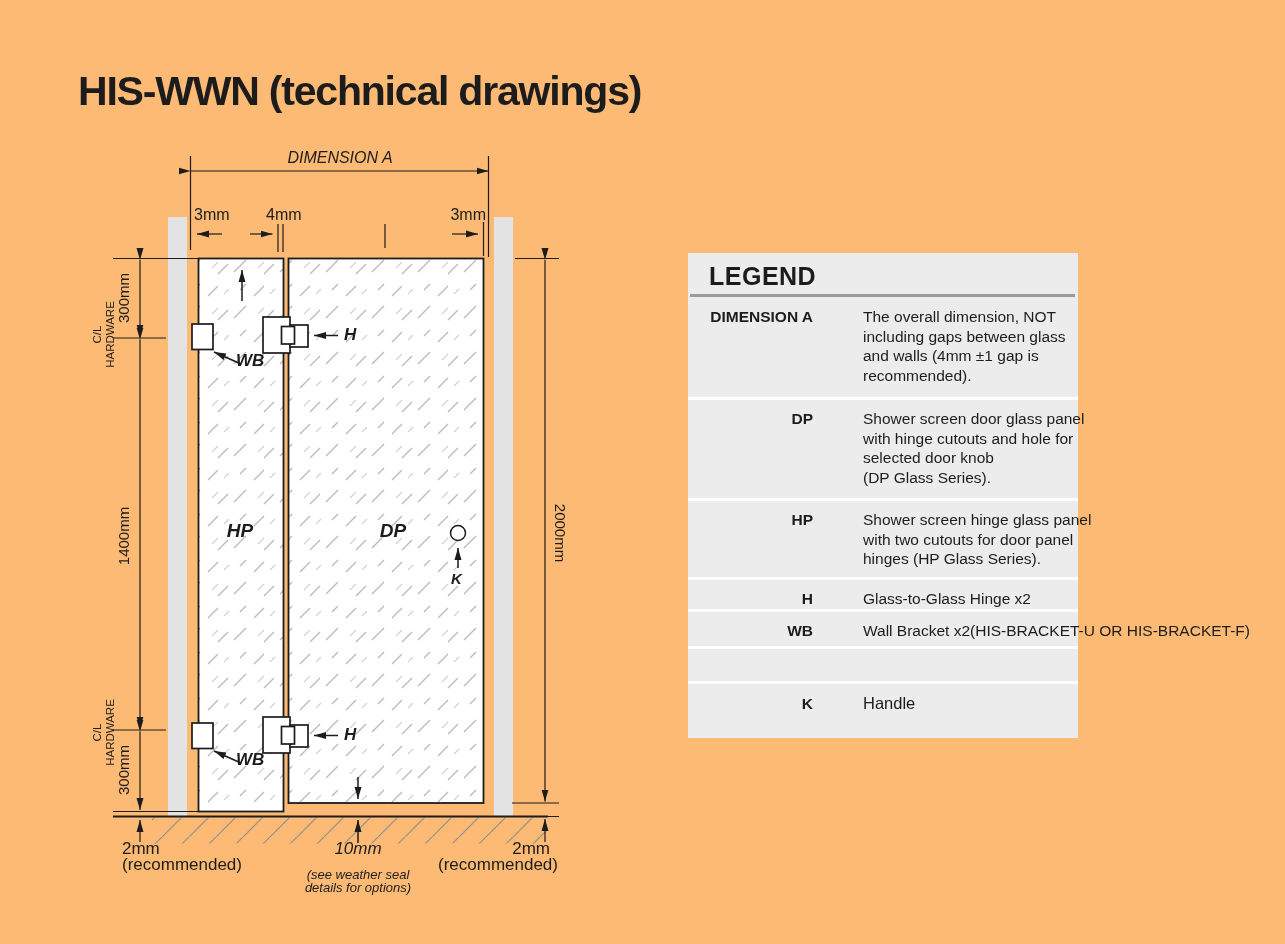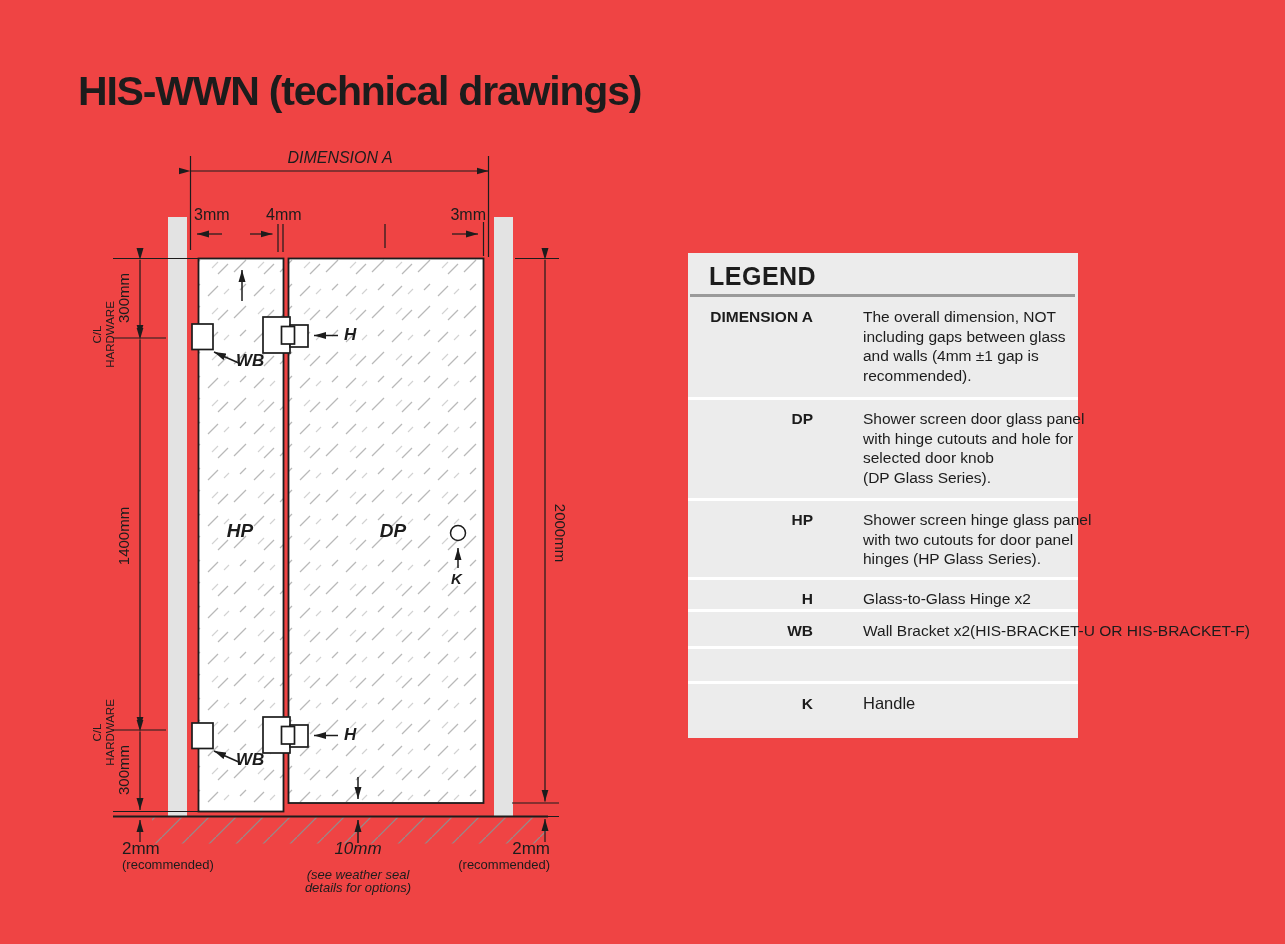--- a/index.html
+++ b/index.html
@@ -1,31 +1,31 @@
 <!DOCTYPE html>
 <html><head>
 <meta charset="utf-8">
 <style>
   html,body{margin:0;padding:0;background:#fff;}
-  #page{position:relative;width:1285px;height:944px;background:#ef4444;overflow:hidden;
+  #page{position:relative;width:1285px;height:944px;background:#fdba74;overflow:hidden;
         font-family:"Liberation Sans","DejaVu Sans",sans-serif;color:#1c1c1c;}
   svg{position:absolute;left:0;top:0;}
   .lab{position:absolute;white-space:nowrap;}
   #title{left:78px;top:68px;font-size:41px;font-weight:bold;letter-spacing:-1.2px;}
   .dimlab{font-size:16px;}
   .ital{font-style:italic;}
   .bi{font-weight:bold;font-style:italic;}
   .vlab{position:absolute;display:flex;align-items:center;justify-content:center;
         font-size:15px;text-align:center;}
   .rotccw{transform:rotate(-90deg);}
   .rotcw{transform:rotate(90deg);}
   .cl{font-size:11.5px;line-height:13px;white-space:pre-line;}
   .floorlab{position:absolute;top:840px;}
   .floorlab .big{font-size:17px;line-height:18px;}
-  .floorlab .small{font-size:13px;line-height:13px;}
+  .floorlab .small{font-size:17px;line-height:13px;}
   .panel-lab{font-size:19px;}
   .hw-lab{font-size:17px;}
 
   
   #legend{position:absolute;left:688px;top:253px;width:390px;height:485px;background:#ececec;}
   #legend-heading{position:absolute;left:21px;top:9px;font-size:25px;font-weight:bold;letter-spacing:0.5px;}
   #legend-rule{position:absolute;left:2px;top:41px;width:385px;height:2.5px;background:#9a9a9a;}
   .lsep{position:absolute;left:0;width:390px;height:3px;background:#ffffff;}
   .lrow{position:absolute;left:0;width:390px;font-size:15.5px;line-height:19.5px;}
   .lterm{position:absolute;left:0;width:125px;text-align:right;font-weight:bold;}

